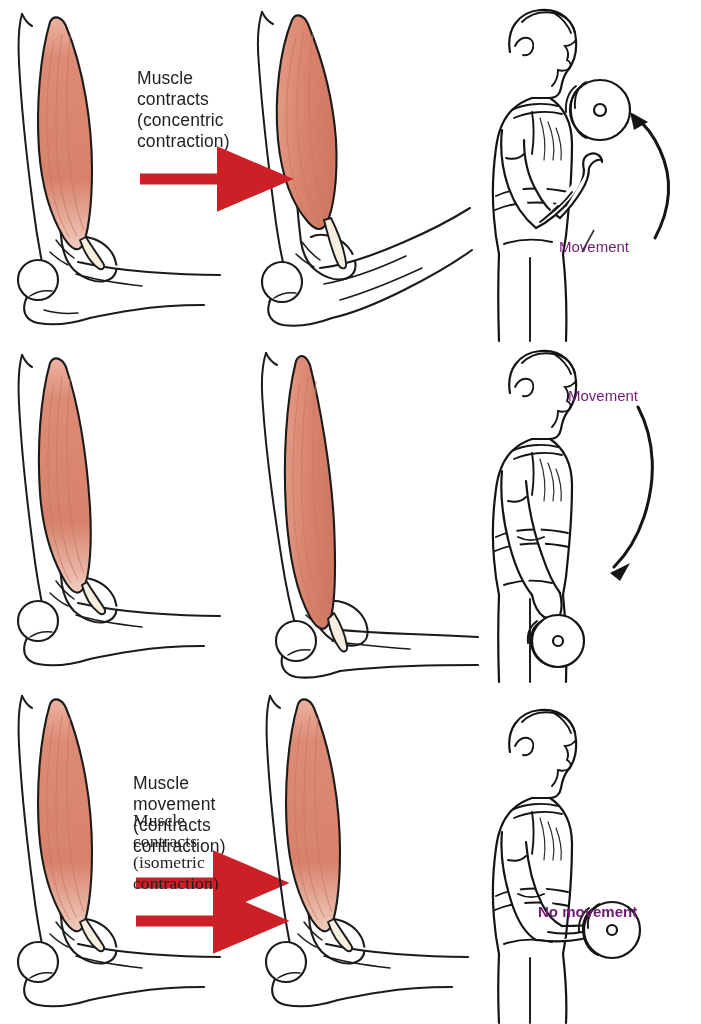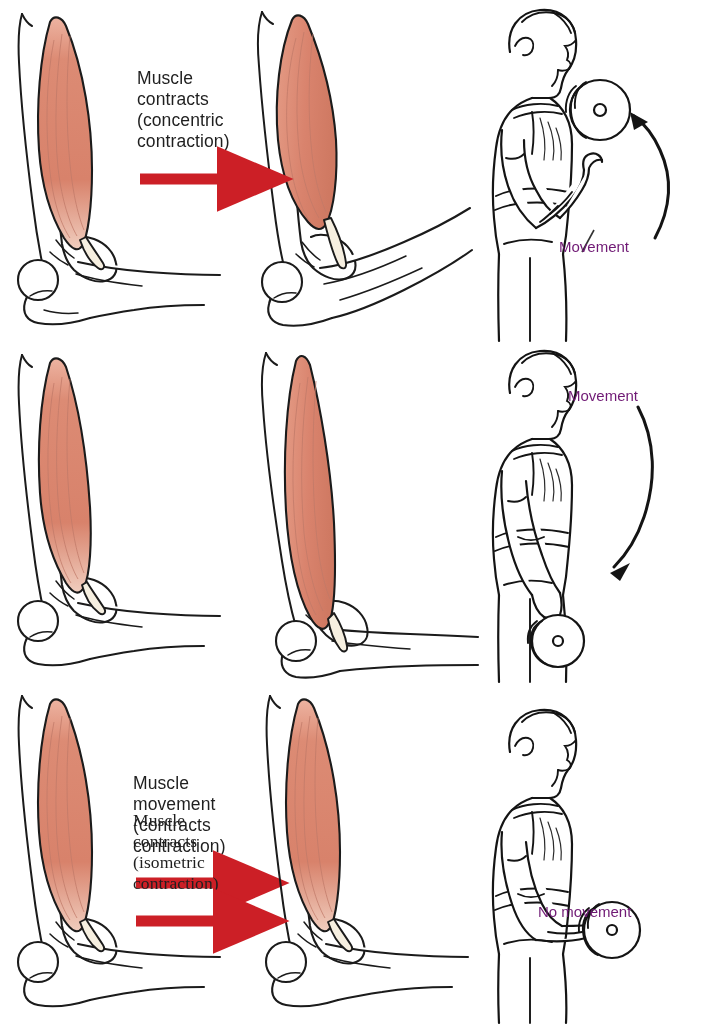--- a/index.html
+++ b/index.html
@@ -388,17 +388,17 @@
         <path class="body" d="M92,244 C104,244 116,244 126,242"></path>
         <path class="bodyline" d="M78,250 C90,252 102,252 112,250"></path>
         <path class="body" d="M116,256 C122,256 128,252 130,246"></path>
 
         <circle class="body" cx="142" cy="248" r="28"></circle>
         <circle class="body" cx="142" cy="248" r="5"></circle>
         <path class="bodyline" d="M124,226 C116,230 112,240 113,250 C114,261 120,270 128,273"></path>
         <path class="bodyline" d="M119,226 C112,231 108,240 109,250"></path>
         <path class="bodyline" d="M129,222 C121,226 117,236 118,246"></path>
       </svg>
-      <div class="lbl-center" style="left:68px;top:221px;">No movement</div>
+      <div class="lbl-center" style="left:68px;top:221px;font-weight:bold;">No movement</div>
     </div>
   </div>
 
 </div>
 
 </body></html>

